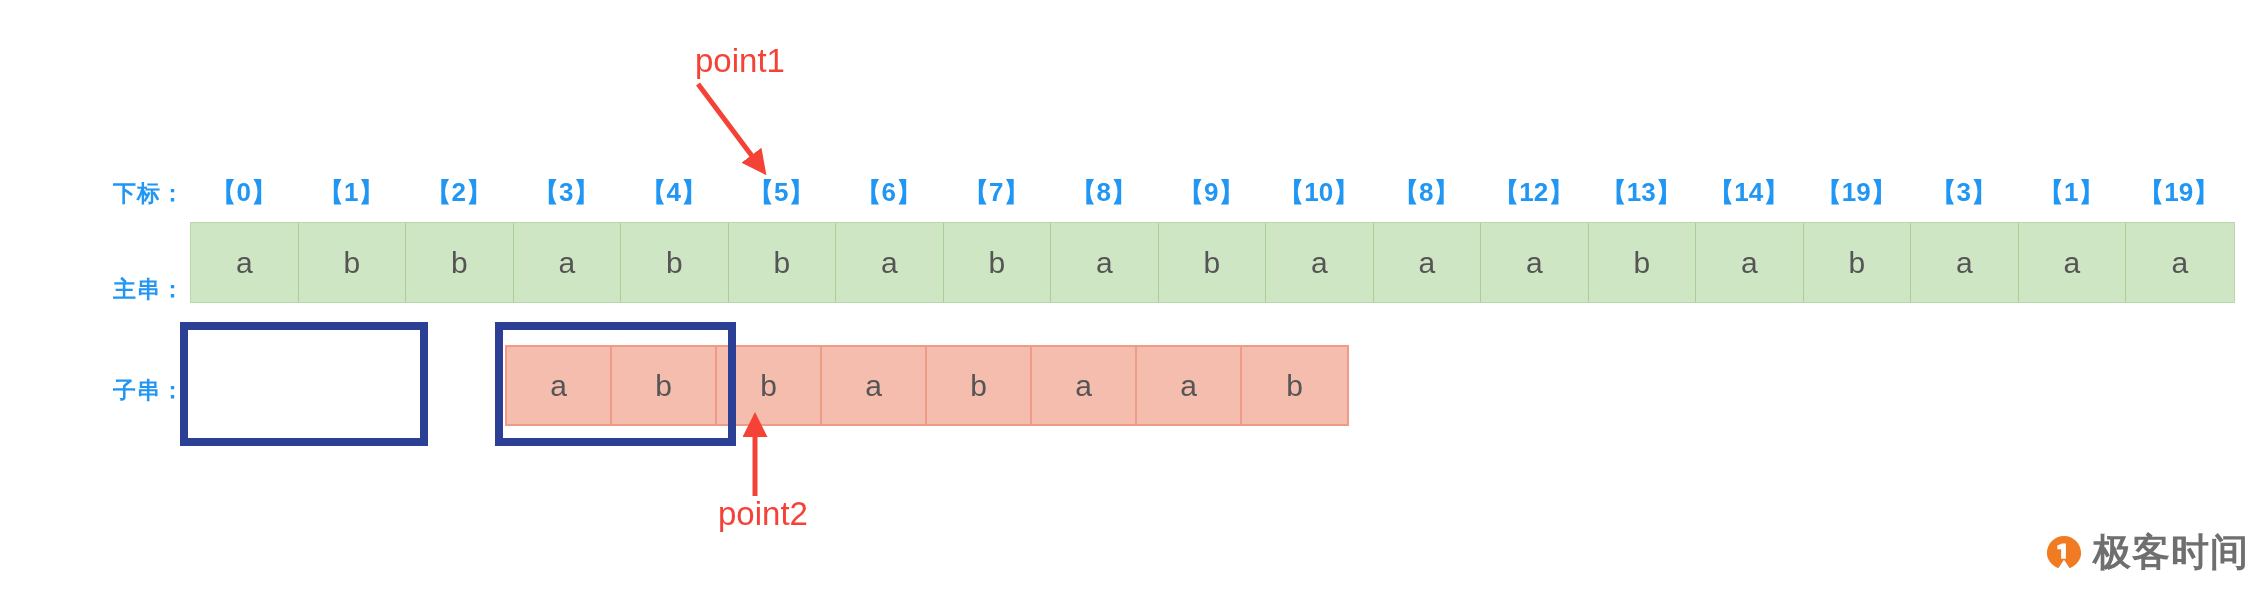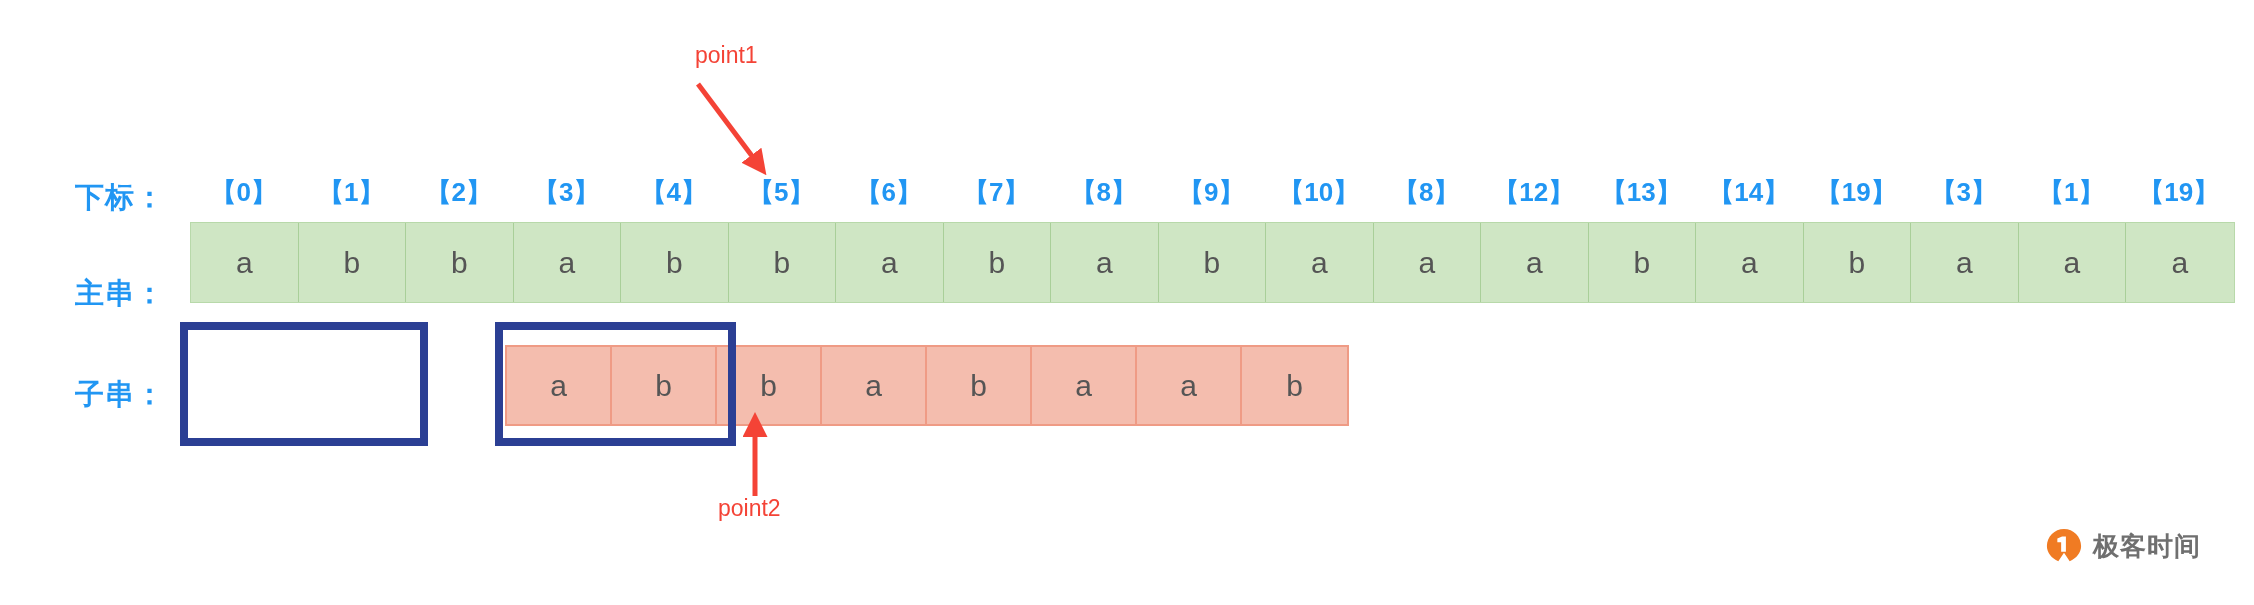--- a/index.html
+++ b/index.html
@@ -15,25 +15,25 @@
     width: 2254px;
     height: 605px;
     background: #ffffff;
     overflow: hidden;
   }
 
   
   .row-label {
     position: absolute;
     color: #2196f3;
-    font-size: 29px;
+    font-size: 23px;
     font-weight: 700;
     letter-spacing: 1px;
     white-space: nowrap;
-    text-align: center;
+    text-align: right;
     width: 130px;
     left: 55px;
   }
   #label-index { top: 178px; }
   #label-main  { top: 274px; }
   #label-sub   { top: 375px; }
 
   
   #index-strip {
     position: absolute;
@@ -108,21 +108,21 @@
     box-sizing: border-box;
     background: transparent;
   }
   #navy-box-left  { left: 180px; top: 322px; width: 248px; height: 124px; }
   #navy-box-right { left: 495px; top: 322px; width: 241px; height: 124px; }
 
   
   .pointer-label {
     position: absolute;
     color: #f44336;
-    font-size: 23px;
+    font-size: 33px;
     white-space: nowrap;
   }
   #point1-label { left: 695px; top: 42px; }
   #point2-label { left: 718px; top: 495px; }
 
   .pointer-arrow {
     position: absolute;
     overflow: visible;
   }
   #point1-arrow { left: 690px; top: 80px; width: 140px; height: 100px; }
@@ -137,21 +137,21 @@
     align-items: center;
     gap: 10px;
   }
   #watermark-mark {
     width: 38px;
     height: 38px;
     position: relative;
   }
   #watermark-text {
     color: #6f6f6f;
-    font-size: 26px;
+    font-size: 38px;
     font-weight: 700;
     letter-spacing: 1px;
     white-space: nowrap;
   }
 </style>
 </head>
 <body>
 
 <div id="stage">
 

